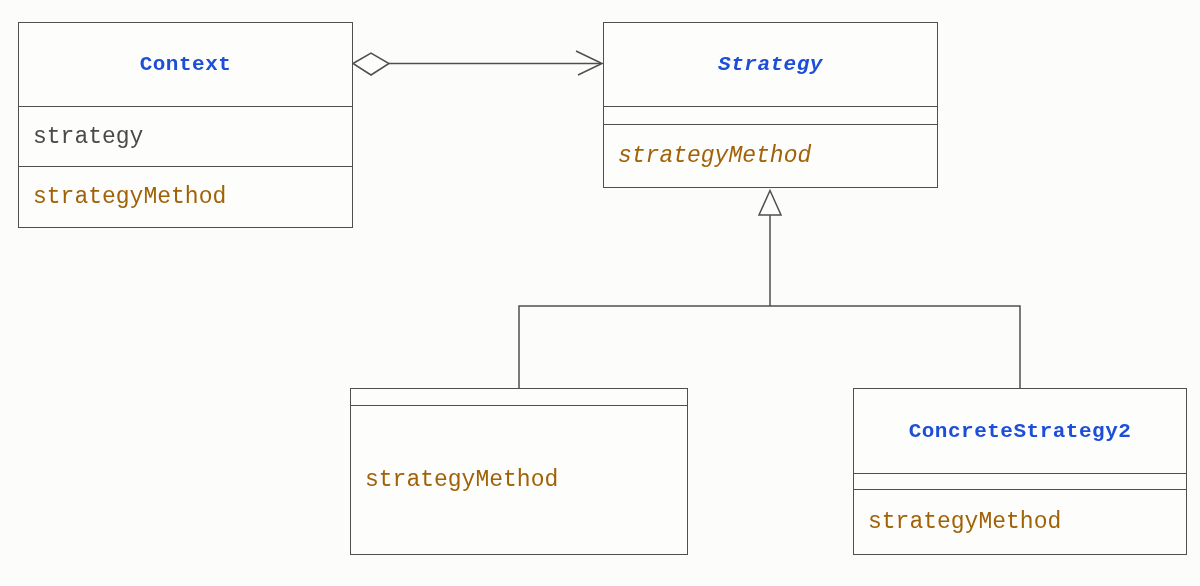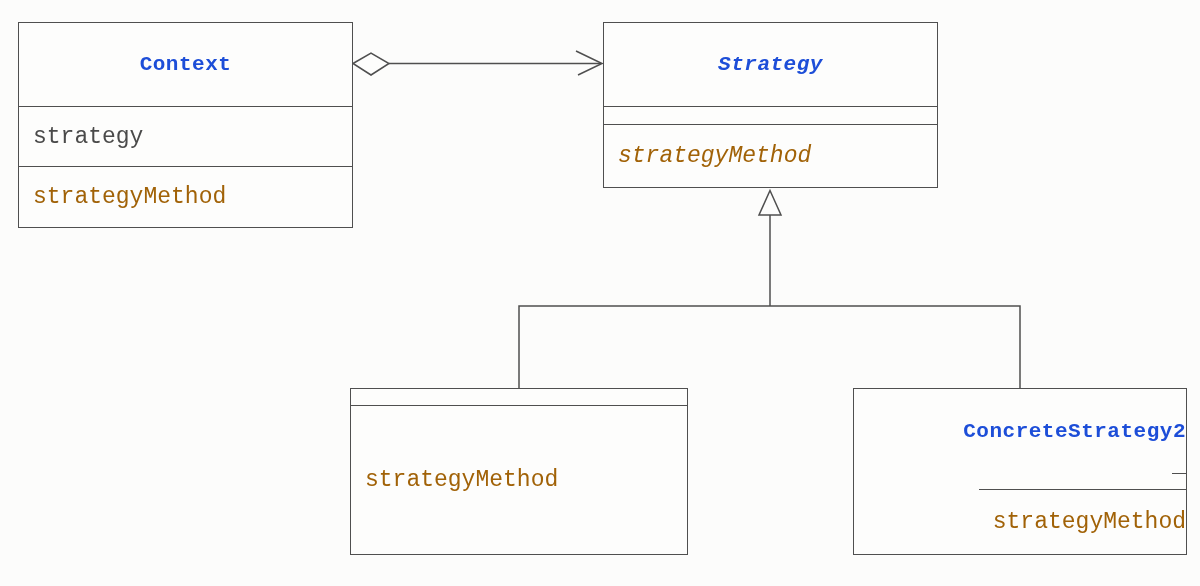--- a/index.html
+++ b/index.html
@@ -63,21 +63,21 @@
   #box-context  .attrs { height: 60px; }
 
   #box-strategy { left: 603px; top: 22px;  width: 335px; height: 166px; }
   #box-strategy .title { height: 83px; }
   #box-strategy .attrs { height: 18px; }
 
   #box-cs1      { left: 350px; top: 388px; width: 338px; height: 167px; }
   #box-cs1      .title { height: 84px; }
   #box-cs1      .attrs { height: 16px; }
 
-  #box-cs2      { left: 853px; top: 388px; width: 334px; height: 167px; align-items: flex-end; }
+  #box-cs2      { left: 853px; top: 388px; width: 334px; height: 167px; }
   #box-cs2      .title { height: 84px; }
   #box-cs2      .attrs { height: 16px; }
 </style>
 </head>
 <body>
 
 <div class="canvas">
 
   <svg class="connector-layer" viewBox="0 0 1200 586" xmlns="http://www.w3.org/2000/svg">
 

